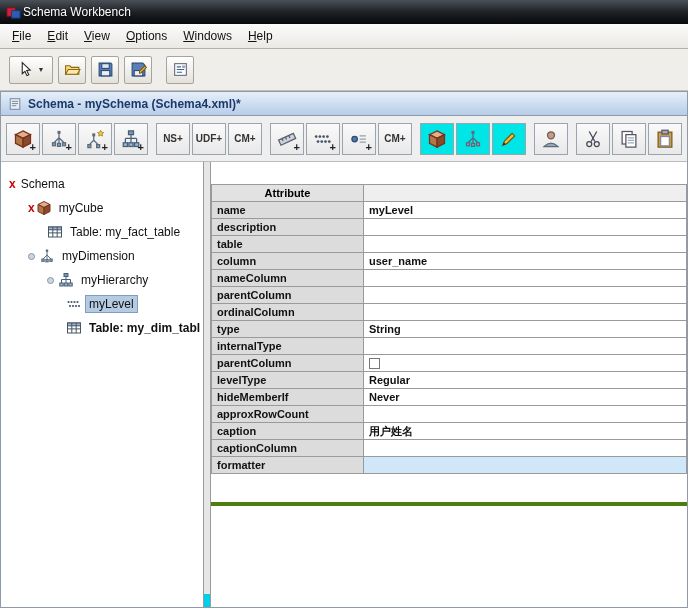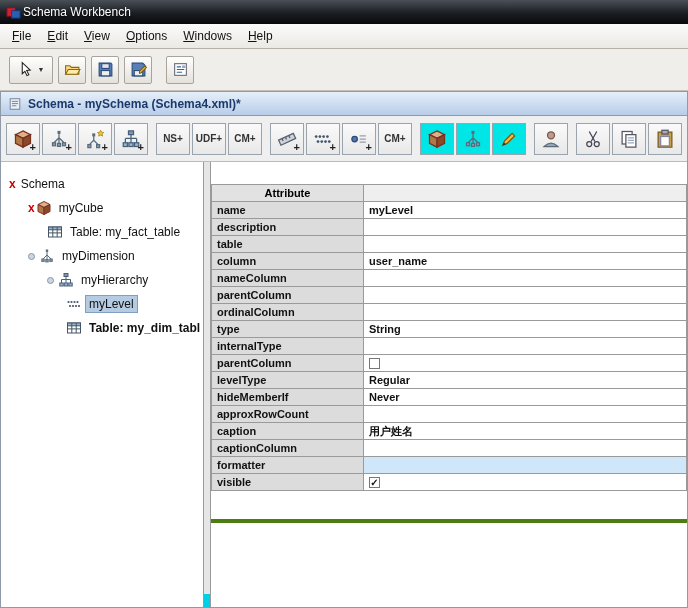--- a/index.html
+++ b/index.html
@@ -410,24 +410,20 @@
                   <td class="val">用户姓名</td>
                 </tr>
                 <tr>
                   <td class="attr">captionColumn</td>
                   <td class="val"></td>
                 </tr>
                 <tr>
                   <td class="attr">formatter</td>
                   <td class="val editing"></td>
                 </tr>
-                <tr>
-                  <td class="attr">visible</td>
-                  <td class="val"><span class="cb checked">✓</span></td>
-                </tr>
               </tbody>
           </table>
         </div>
       </div>
     </div>
   </div>
 
 </div>
 
 </body></html>

